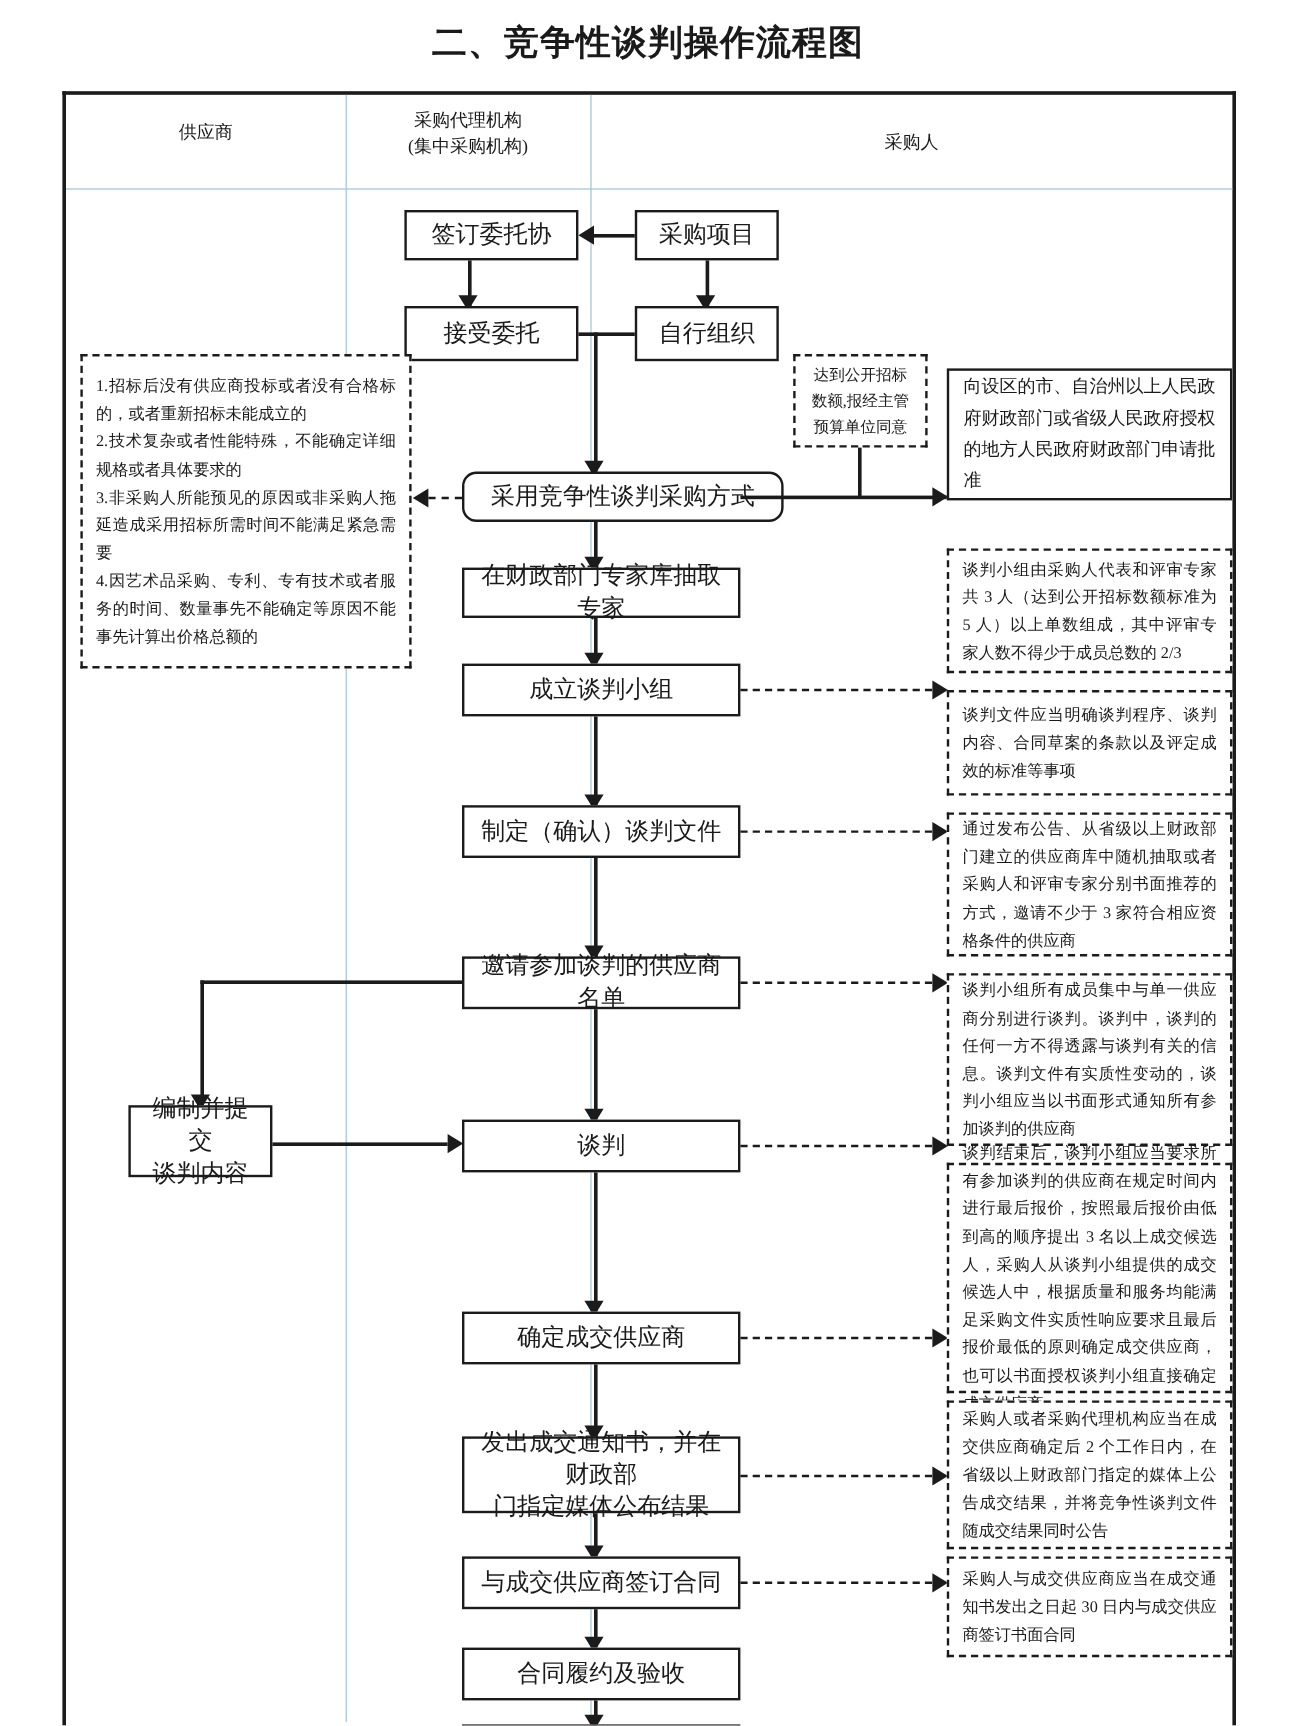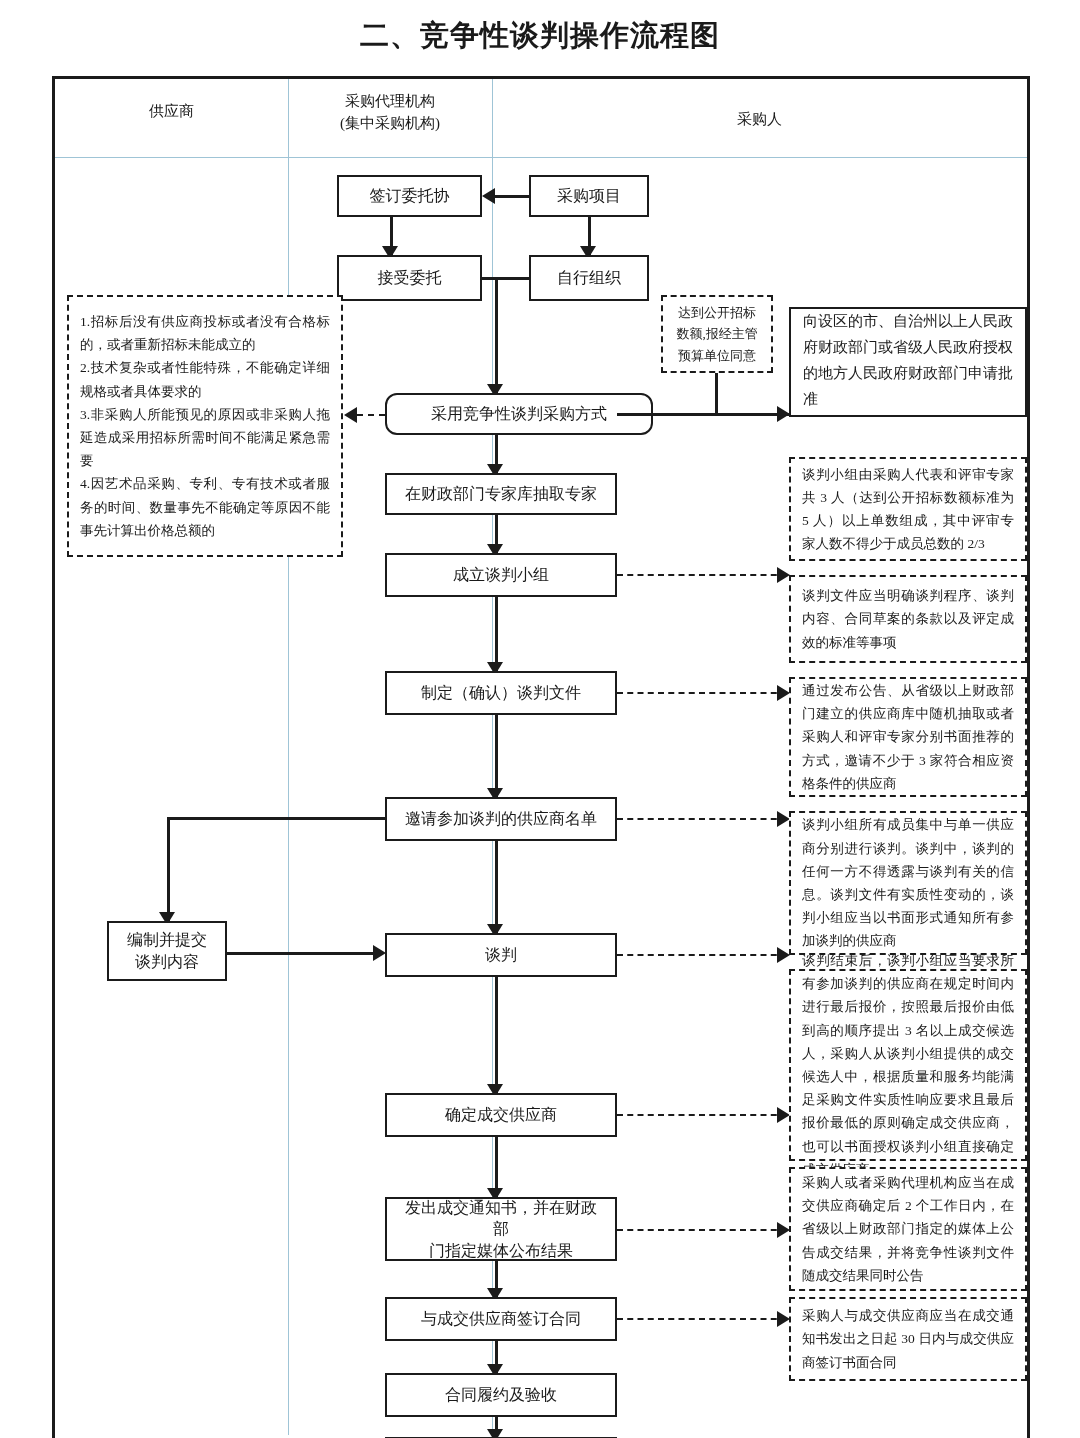--- a/index.html
+++ b/index.html
@@ -22,37 +22,37 @@
   .lane-rule{position:absolute;left:0;width:100%;border-top:1.5px solid #9fc4d6;}
   .lane-head{
     position:absolute;text-align:center;font-size:15px;line-height:1.45;
     font-family:"Liberation Serif","DejaVu Serif",serif;
   }
   
   .node{
     position:absolute;box-sizing:border-box;background:#fff;
     border:2.5px solid #1b1b1b;
     display:flex;align-items:center;justify-content:center;text-align:center;
-    font-size:16px;line-height:1.35;padding:2px 12px;
+    font-size:20px;line-height:1.35;padding:2px 12px;
     font-family:"Liberation Serif","DejaVu Serif",serif;
   }
   .note{
     position:absolute;box-sizing:border-box;background:#fff;
     border:2.5px dashed #1b1b1b;
     display:flex;align-items:center;
     font-size:13.5px;line-height:1.72;padding:8px 11px;text-align:justify;
     font-family:"Liberation Serif","DejaVu Serif",serif;
   }
   .note.center{justify-content:center;text-align:center;}
   .solidnote{
     position:absolute;box-sizing:border-box;background:#fff;
     border:2.5px solid #1b1b1b;
     display:flex;align-items:center;
     font-size:15px;line-height:1.75;padding:8px 12px;
-    font-family:Liberation Mono, monospace;
+    font-family:Liberation Serif, serif;
   }
   
   .ln{position:absolute;background:#1b1b1b;}
   .lnv{width:2.5px;}
   .lnh{height:2.5px;}
   .dash-h{
     position:absolute;height:0;border-top:2.5px dashed #1b1b1b;
   }
   .arr{position:absolute;width:0;height:0;}
   .arr-d{border-left:8px solid transparent;border-right:8px solid transparent;border-top:13px solid #1b1b1b;}

